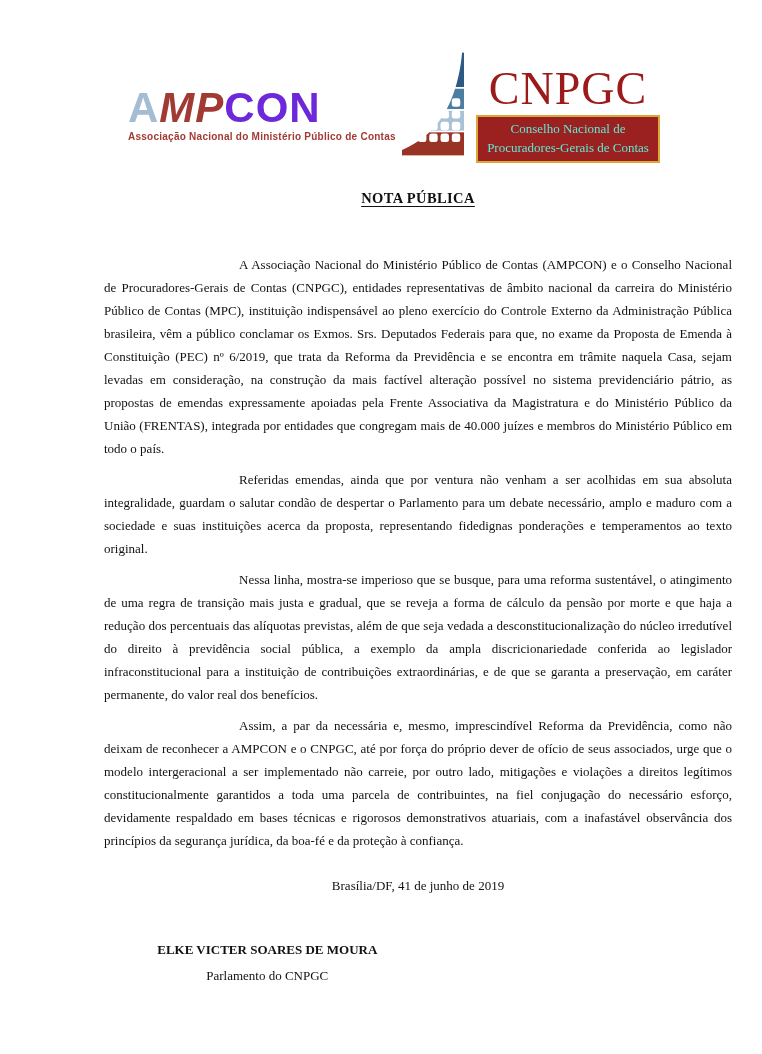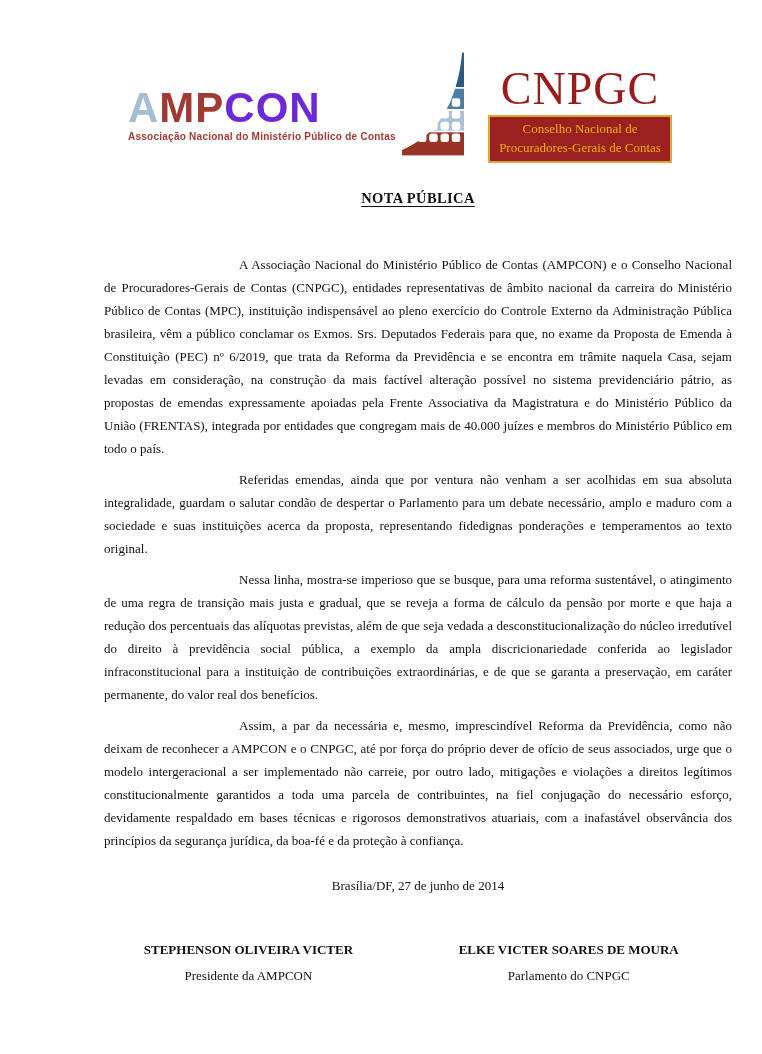--- a/index.html
+++ b/index.html
@@ -14,41 +14,41 @@
 
   
   .ampcon-logo{position:absolute;left:128px;top:52px;display:flex;align-items:flex-end;}
   .ampcon-text{display:flex;flex-direction:column;justify-content:flex-end;padding-bottom:14px;}
   .ampcon-word{
     font-family:"Liberation Sans", sans-serif;
     font-weight:700;font-size:42px;line-height:1;letter-spacing:1px;
     white-space:nowrap;
   }
   .la{color:#a5bdd3;}
-  .lmp{color:#a23a34;}
+  .lmp{color:#a23a34;font-style:italic;}
   .lcon{color:#6d28d9;}
   .ampcon-tagline{
     font-family:"Liberation Sans", sans-serif;
     font-weight:700;font-size:10px;letter-spacing:0.25px;
     color:#a23a34;white-space:nowrap;margin-top:2px;
   }
   .swoosh{margin-left:6px;display:block;}
 
   
-  .cnpgc-logo{position:absolute;left:488px;top:66px;width:184px;text-align:center;}
+  .cnpgc-logo{position:absolute;left:476px;top:66px;width:184px;text-align:center;}
   .cnpgc-word{
     font-family:"Liberation Serif", serif;
     font-size:46px;line-height:1;color:#9b1b1b;letter-spacing:1px;
     white-space:nowrap;
   }
   .cnpgc-box{
     margin-top:3px;
     background:#9b2020;
     border:2px solid #dca73b;
-    color:#eab308;
+    color:#5eead4;
     font-family:"Liberation Serif", serif;
     font-size:13px;line-height:1.45;
     padding:3px 4px;
     text-align:center;
   }
 
   
   .content{position:absolute;left:104px;top:190px;width:628px;}
   .doc-title{
     margin:0 0 46px 0;
@@ -129,27 +129,23 @@
   </div>
 
   <main class="content">
     <h1 class="doc-title">NOTA PÚBLICA</h1>
 
     <p class="para"><span>A Associação Nacional do Ministério Público de Contas (AMPCON) e o Conselho Nacional de Procuradores-Gerais de Contas (CNPGC), entidades representativas de âmbito nacional da carreira do Ministério Público de Contas (MPC), instituição indispensável ao pleno exercício do Controle Externo da Administração Pública brasileira, vêm a público </span><span class="u">conclamar os Exmos. Srs. Deputados Federais</span><span> </span><span class="u">para que, no exame da Proposta de Emenda à Constituição (PEC) nº 6/2019, que trata da</span><span> </span><span class="u">Reforma da Previdência</span><span> e se encontra em trâmite naquela Casa, sejam levadas em consideração, na construção da mais factível alteração possível no sistema previdenciário pátrio, as propostas de emendas expressamente apoiadas pela Frente Associativa da Magistratura e do Ministério Público da União (FRENTAS), integrada por entidades que congregam mais de 40.000 juízes e membros do Ministério Público em todo o país.</span></p>
     <p class="para"><span>Referidas emendas, ainda que por ventura não venham a ser acolhidas em sua absoluta integralidade, guardam o salutar condão de despertar o Parlamento para um debate necessário, amplo e maduro com a sociedade e suas instituições acerca da proposta, representando fidedignas ponderações e temperamentos ao texto original.</span></p>
     <p class="para"><span>Nessa linha, mostra-se imperioso que se busque, para uma reforma sustentável, o atingimento de uma regra de transição mais justa e gradual, que se reveja a forma de cálculo da pensão por morte e que haja a redução dos percentuais das alíquotas previstas, além de que seja vedada a desconstitucionalização do núcleo irredutível do direito à previdência social pública, a exemplo da ampla discricionariedade conferida ao legislador infraconstitucional para a instituição de contribuições extraordinárias, e de que se garanta a preservação, em caráter permanente, do valor real dos benefícios.</span></p>
     <p class="para"><span>Assim, a par da necessária e, mesmo, imprescindível Reforma da Previdência, como não deixam de reconhecer a AMPCON e o CNPGC, até por força do próprio dever de ofício de seus associados, urge que o modelo intergeracional a ser implementado não carreie, por outro lado, mitigações e violações a direitos legítimos constitucionalmente garantidos a toda uma parcela de contribuintes, na fiel conjugação do necessário esforço, devidamente respaldado em bases técnicas e rigorosos demonstrativos atuariais, com a inafastável observância dos princípios da segurança jurídica, da boa-fé e da proteção à confiança.</span></p>
 
-    <p class="dateline">Brasília/DF, 27 de junho de 2014</p>
+    <p class="dateline">Brasília/DF, 41 de junho de 2019</p>
 
     <div class="signatures">
-      <div class="sig sig-left">
-        <div class="sig-name">STEPHENSON OLIVEIRA VICTER</div>
-        <div class="sig-role">Presidente da AMPCON</div>
-      </div>
       <div class="sig sig-right">
         <div class="sig-name">ELKE VICTER SOARES DE MOURA</div>
         <div class="sig-role">Parlamento do CNPGC</div>
       </div>
     </div>
   </main>
 
 </div>
 
 </body></html>

